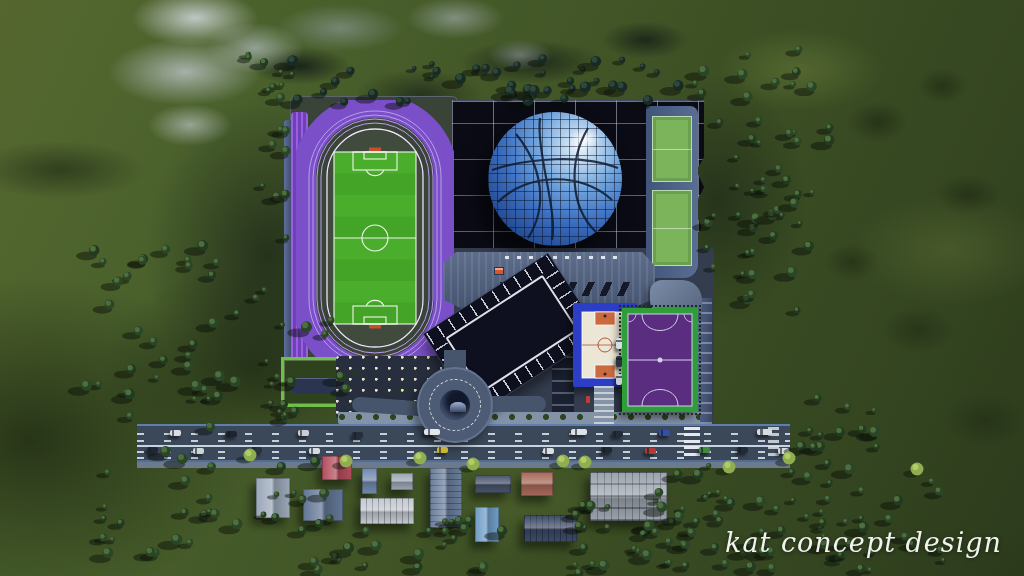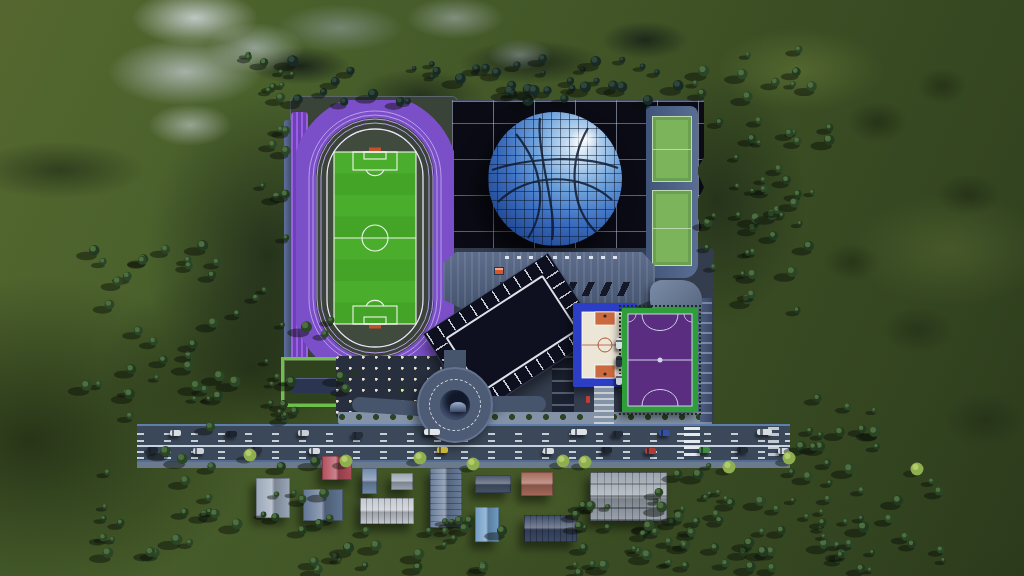--- a/index.html
+++ b/index.html
@@ -2009,13 +2009,14 @@
         <circle cx="787.5" cy="456" r="3" fill="#b3cc6a"></circle>
       </g>
       <g>
         <ellipse cx="911" cy="474" rx="8" ry="3.5" fill="rgba(8,14,6,0.4)"></ellipse>
         <circle cx="917" cy="469" r="6.5" fill="#8fae50"></circle>
         <circle cx="915.5" cy="467" r="3" fill="#b3cc6a"></circle>
       </g>
     </svg>
 
   <div class="vignette"></div>
+  <div id="watermark">kat concept design</div>
 </div>
 
 </body></html>

